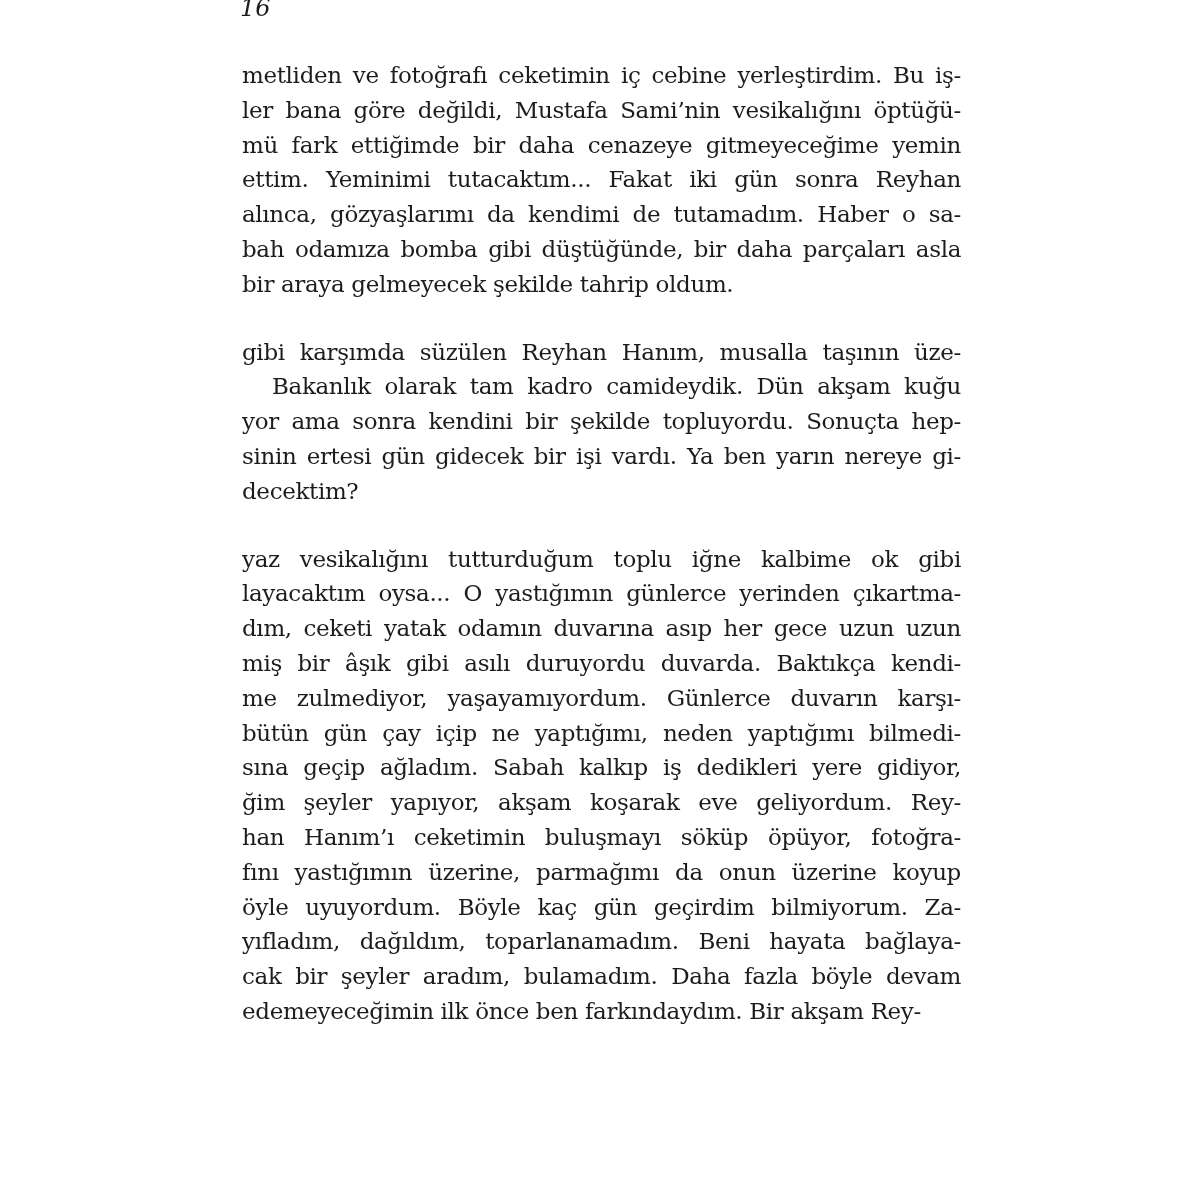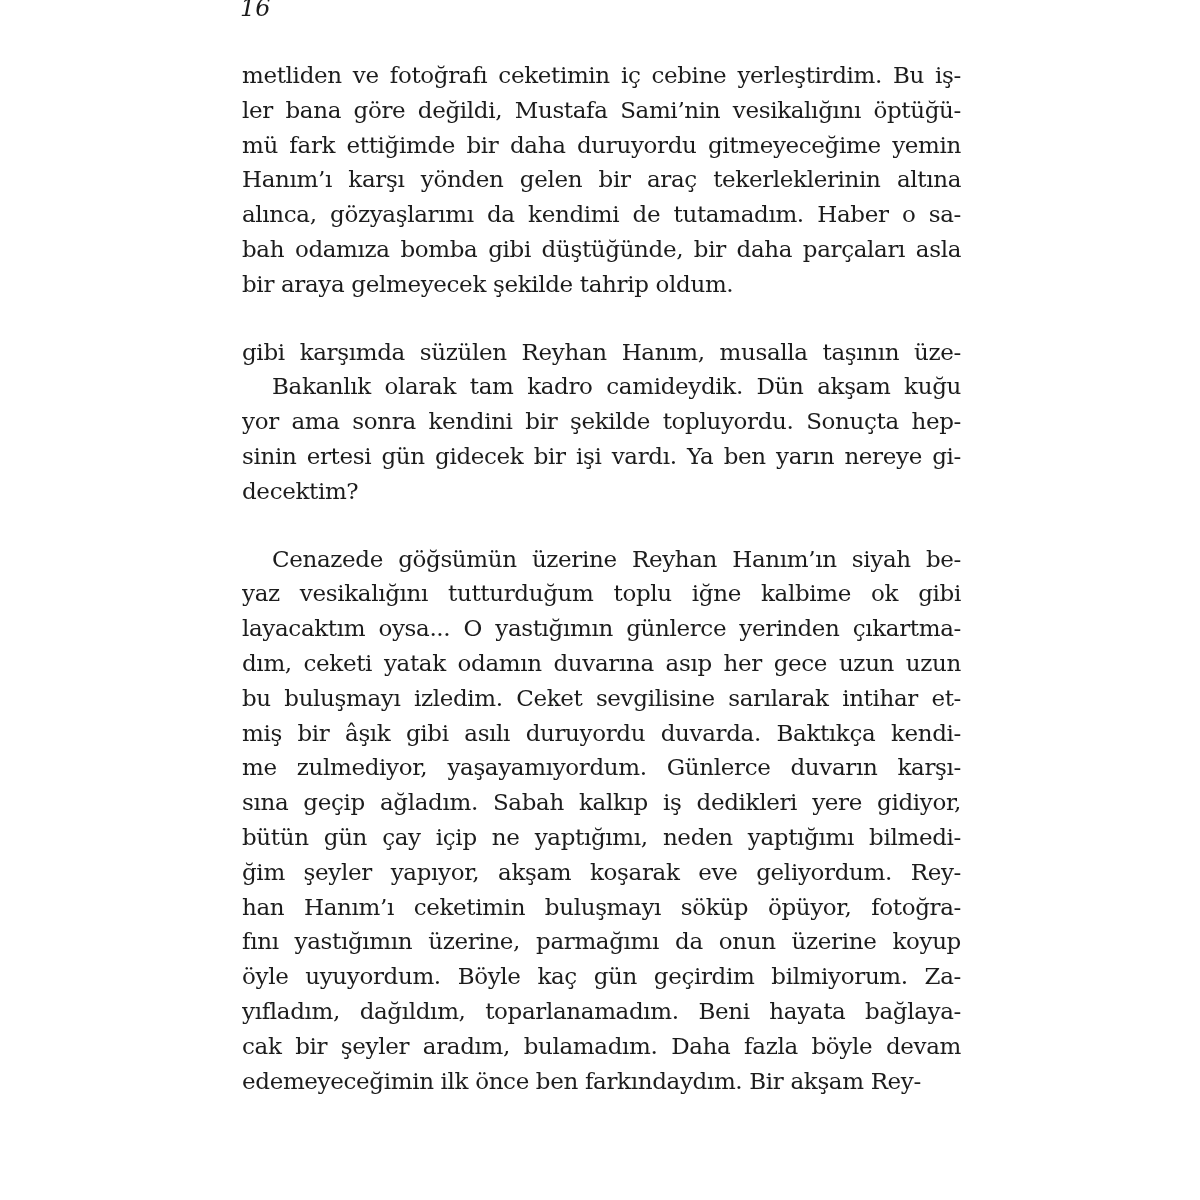--- a/index.html
+++ b/index.html
@@ -63,43 +63,41 @@
 </style>
 </head>
 <body>
 
 <div class="page">
   <div class="page-number">16</div>
   <div class="text-block" id="text-block">
       <div class="paragraph">
         <div class="line">metliden ve fotoğrafı ceketimin iç cebine yerleştirdim. Bu iş-</div>
         <div class="line">ler bana göre değildi, Mustafa Sami’nin vesikalığını öptüğü-</div>
-        <div class="line">mü fark ettiğimde bir daha duruyordu gitmeyeceğime yemin</div>
-        <div class="line">Hanım’ı karşı yönden gelen bir araç tekerleklerinin altına</div>
+        <div class="line">mü fark ettiğimde bir daha cenazeye gitmeyeceğime yemin</div>
+        <div class="line">ettim. Yeminimi tutacaktım... Fakat iki gün sonra Reyhan</div>
         <div class="line">alınca, gözyaşlarımı da kendimi de tutamadım. Haber o sa-</div>
         <div class="line">bah odamıza bomba gibi düştüğünde, bir daha parçaları asla</div>
         <div class="line para-end">bir araya gelmeyecek şekilde tahrip oldum.</div>
       </div>
       <div class="paragraph">
         <div class="line">gibi karşımda süzülen Reyhan Hanım, musalla taşının üze-</div>
         <div class="line indent">Bakanlık olarak tam kadro camideydik. Dün akşam kuğu</div>
         <div class="line">yor ama sonra kendini bir şekilde topluyordu. Sonuçta hep-</div>
         <div class="line">sinin ertesi gün gidecek bir işi vardı. Ya ben yarın nereye gi-</div>
         <div class="line para-end">decektim?</div>
       </div>
       <div class="paragraph">
-        <div class="line indent">Cenazede göğsümün üzerine Reyhan Hanım’ın siyah be-</div>
         <div class="line">yaz vesikalığını tutturduğum toplu iğne kalbime ok gibi</div>
         <div class="line">layacaktım oysa... O yastığımın günlerce yerinden çıkartma-</div>
         <div class="line">dım, ceketi yatak odamın duvarına asıp her gece uzun uzun</div>
-        <div class="line">bu buluşmayı izledim. Ceket sevgilisine sarılarak intihar et-</div>
         <div class="line">miş bir âşık gibi asılı duruyordu duvarda. Baktıkça kendi-</div>
         <div class="line">me zulmediyor, yaşayamıyordum. Günlerce duvarın karşı-</div>
+        <div class="line">bütün gün çay içip ne yaptığımı, neden yaptığımı bilmedi-</div>
         <div class="line">sına geçip ağladım. Sabah kalkıp iş dedikleri yere gidiyor,</div>
-        <div class="line">bütün gün çay içip ne yaptığımı, neden yaptığımı bilmedi-</div>
         <div class="line">ğim şeyler yapıyor, akşam koşarak eve geliyordum. Rey-</div>
         <div class="line">han Hanım’ı ceketimin buluşmayı söküp öpüyor, fotoğra-</div>
         <div class="line">fını yastığımın üzerine, parmağımı da onun üzerine koyup</div>
         <div class="line">öyle uyuyordum. Böyle kaç gün geçirdim bilmiyorum. Za-</div>
         <div class="line">yıfladım, dağıldım, toparlanamadım. Beni hayata bağlaya-</div>
         <div class="line">cak bir şeyler aradım, bulamadım. Daha fazla böyle devam</div>
         <div class="line para-end">edemeyeceğimin ilk önce ben farkındaydım. Bir akşam Rey-</div>
       </div>
     </div>
 </div>

